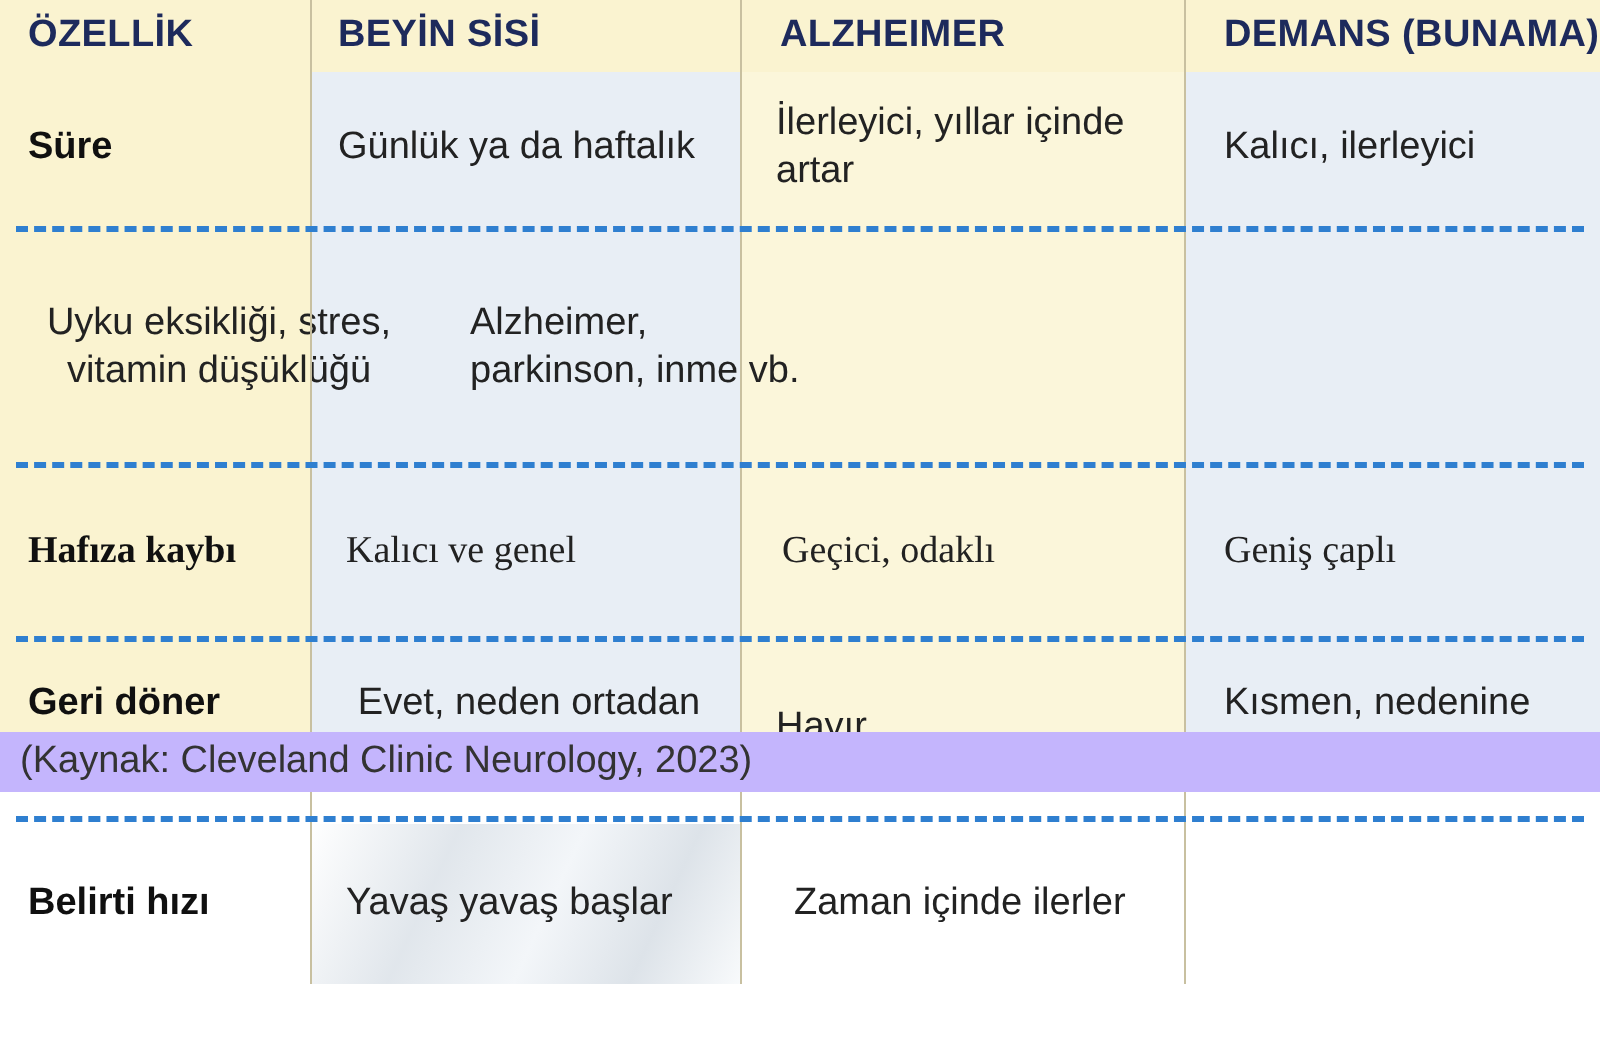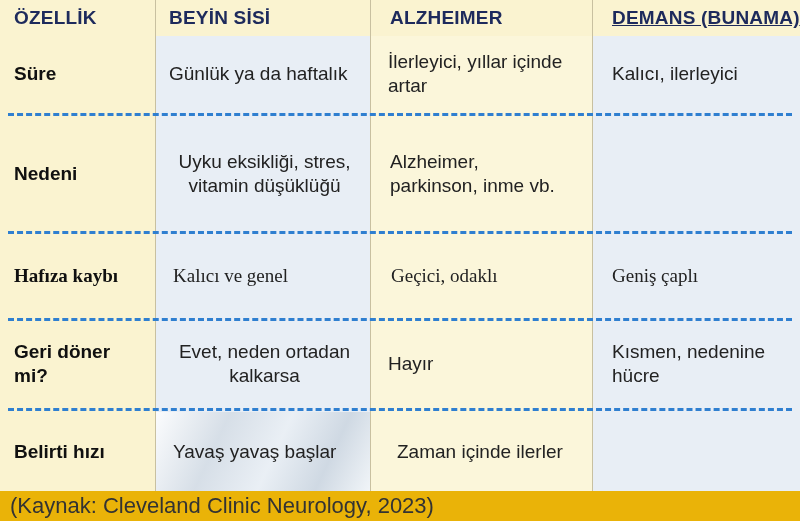--- a/index.html
+++ b/index.html
@@ -7,21 +7,21 @@
     margin: 0;
     padding: 0;
     width: 800px;
     height: 521px;
     overflow: hidden;
     font-family: "Liberation Sans", sans-serif;
   }
   #page {
     position: relative;
     width: 800px;
-    height: 521px;
+    height: 396px;
     background: #faf3d0;
   }
 
   
   .band {
     position: absolute;
     top: 0;
     bottom: 0;
   }
   .band-a { left: 0;   width: 155px; background: #faf3d0; }
@@ -50,21 +50,21 @@
     color: #1d2a5c;
     font-weight: bold;
     font-size: 19px;
     letter-spacing: 0.2px;
     padding: 0 0 0 14px;
     white-space: nowrap;
   }
   .hc-a { width: 155px; }
   .hc-b { width: 215px; }
   .hc-c { width: 222px; padding-left: 20px !important; }
-  .hc-d { width: 208px; padding-left: 20px !important; text-decoration: underline; }
+  .hc-d { width: 208px; padding-left: 20px !important; }
 
   
   .row {
     position: absolute;
     left: 0;
     right: 0;
     display: flex;
   }
   .row .cell {
     display: flex;
@@ -126,25 +126,25 @@
     pointer-events: none;
   }
 
   
   .source {
     position: absolute;
     left: 0;
     bottom: 0;
     width: 800px;
     height: 30px;
-    background: #eab308;
+    background: #c4b5fd;
     display: flex;
     align-items: center;
     padding-left: 10px;
-    font-size: 22px;
+    font-size: 19px;
     color: #333;
   }
 </style>
 </head>
 <body>
 
 <div id="page">
 
   <div class="band band-a"></div>
   <div class="band band-b"></div>
@@ -163,21 +163,20 @@
     </div>
 
     <div class="row r1">
       <div class="cell label">Süre</div>
       <div class="cell c2">Günlük ya da haftalık</div>
       <div class="cell c3">İlerleyici, yıllar içinde artar</div>
       <div class="cell c4">Kalıcı, ilerleyici</div>
     </div>
 
     <div class="row r2">
-      <div class="cell label">Nedeni</div>
       <div class="cell c2">Uyku eksikliği, stres, vitamin düşüklüğü</div>
       <div class="cell c4">Alzheimer, parkinson, inme vb.</div>
     </div>
 
     <div class="row r3">
       <div class="cell label">Hafıza kaybı</div>
       <div class="cell c3">Kalıcı ve genel</div>
       <div class="cell c2">Geçici, odaklı</div>
       <div class="cell c4">Geniş çaplı</div>
     </div>

